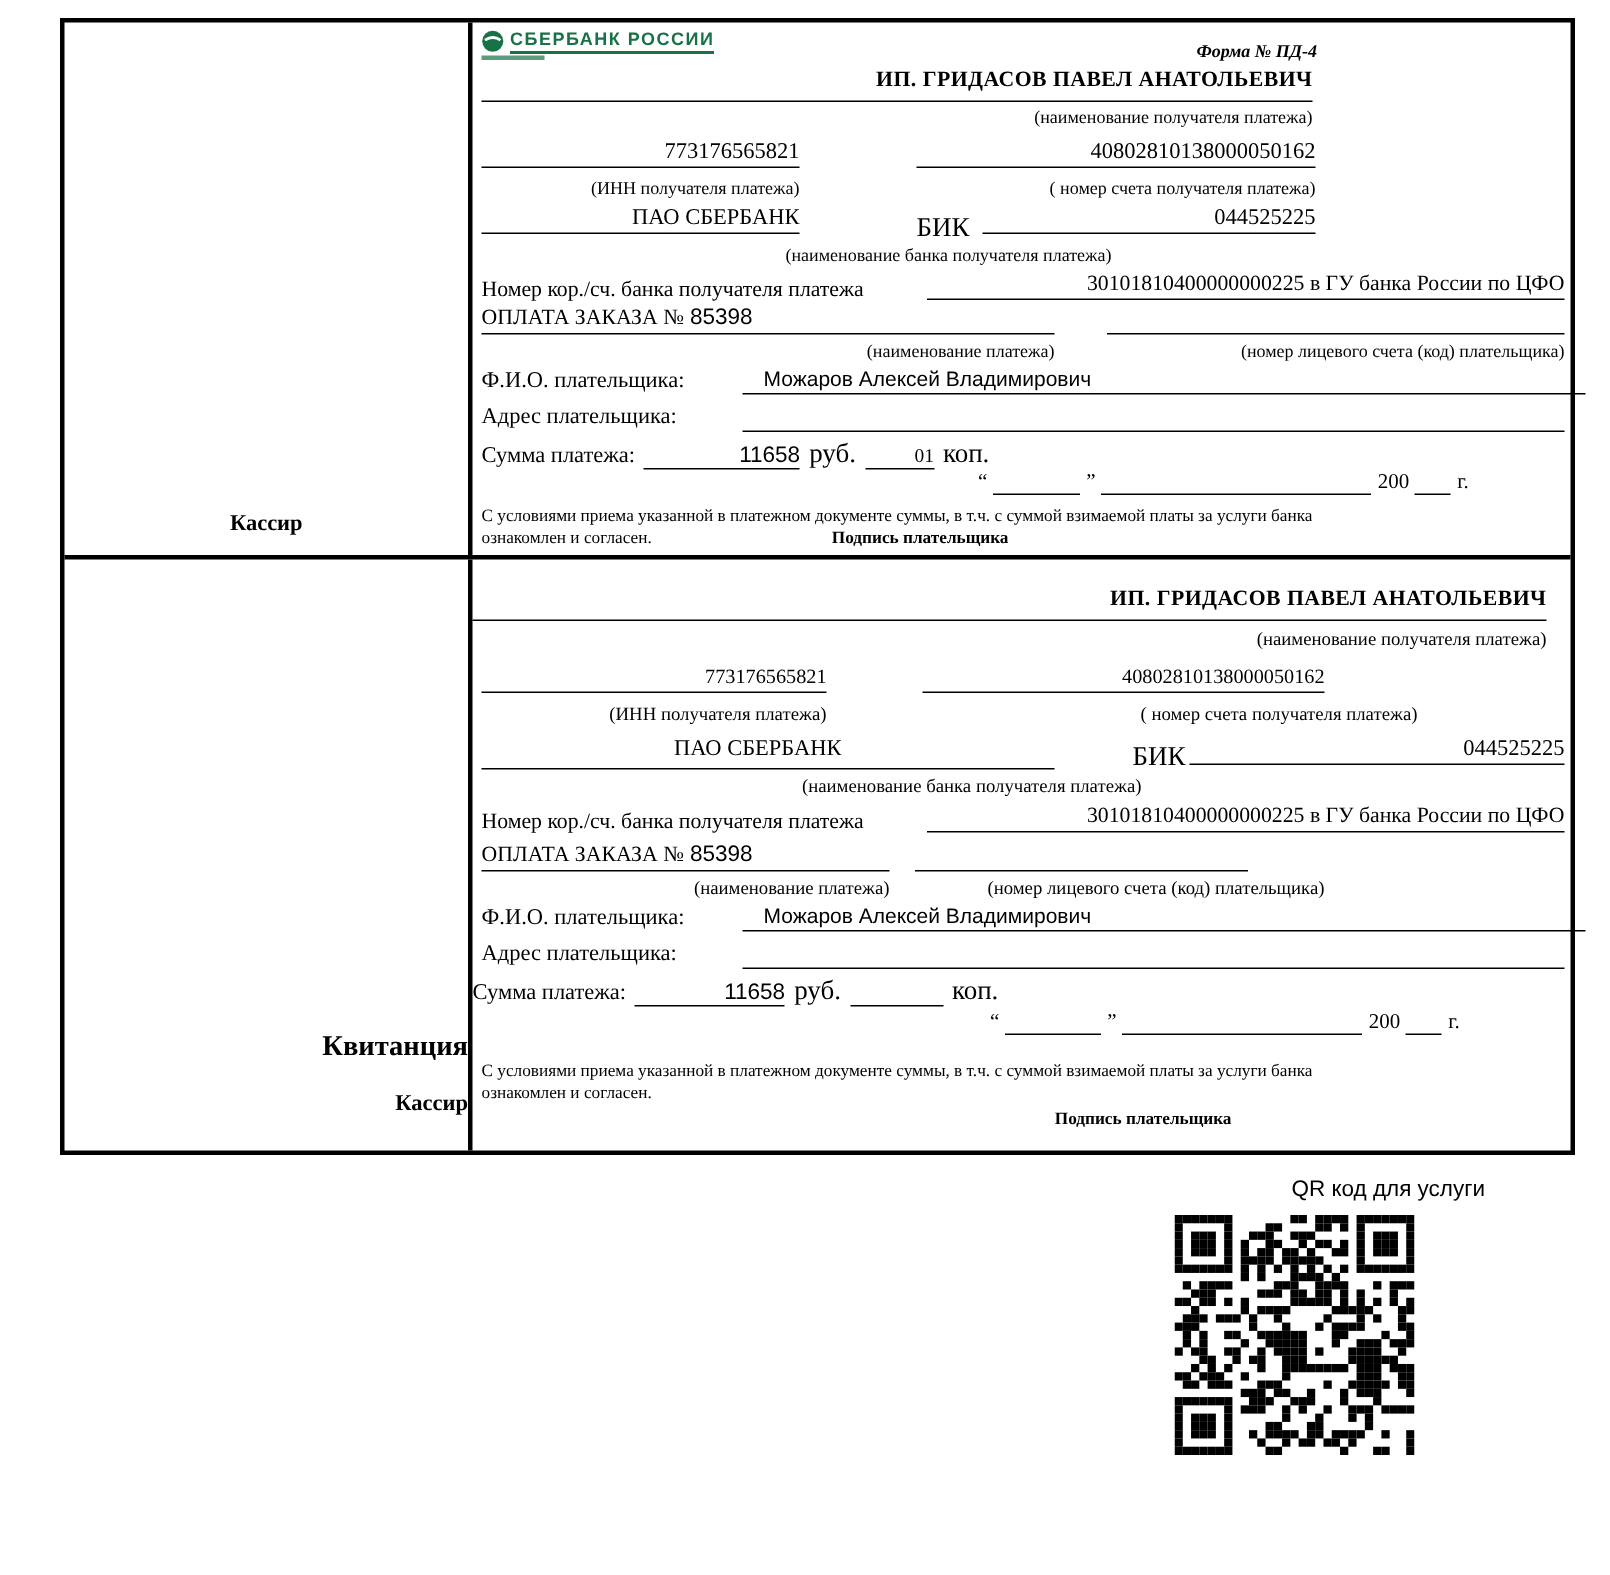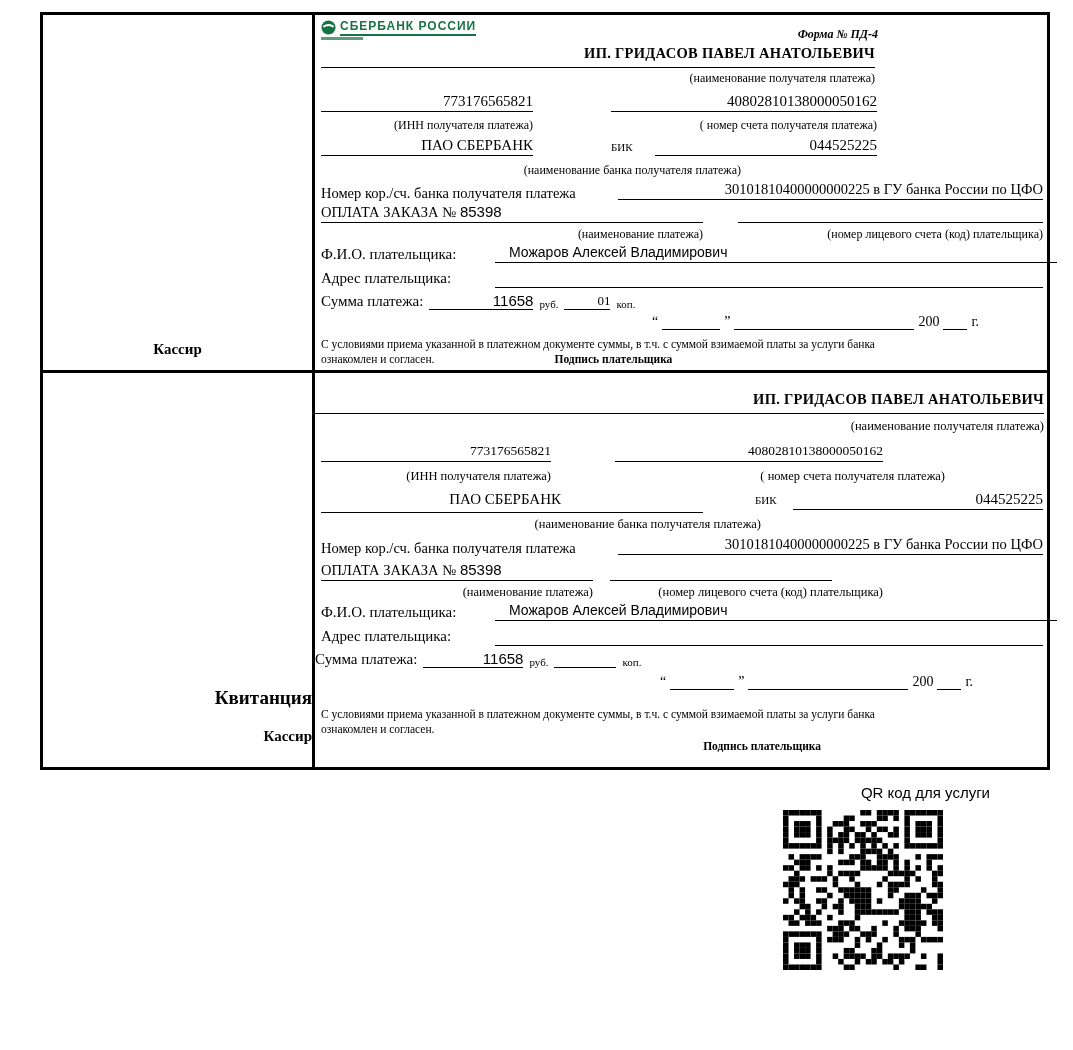--- a/index.html
+++ b/index.html
@@ -5,27 +5,27 @@
   html,body{margin:0;padding:0;background:#fff;}
   #page{position:relative;width:1073px;height:1050px;background:#fff;overflow:hidden;
         font-family:"Liberation Serif",serif;color:#000;}
   .abs{position:absolute;}
   .ul{border-bottom:1.5px solid #000;}
   .tc{text-align:right;}
   .tr{text-align:right;}
   .lab{font-size:12px;font-family:"Liberation Serif",serif;}
   .val{font-size:15px;font-family:"Liberation Serif",serif;}
   .val2{font-size:13.5px;font-family:"Liberation Serif",serif;}
-  .plain{font-size:11px;font-family:"Liberation Serif",serif;}
+  .plain{font-size:18px;font-family:"Liberation Serif",serif;}
   .sans{font-family:"Liberation Sans",sans-serif;}
   .bserif{font-weight:bold;font-family:"Liberation Serif",serif;}
   .terms{font-size:11.5px;line-height:1.3;}
   .doc{position:absolute;left:40px;top:12px;width:1004px;height:752px;border:3px solid #000;}
   .cell-left{position:absolute;left:0;top:0;width:269px;border-right:3px solid #000;}
-  .cell-right{position:absolute;left:272px;top:0;right:3px;}
+  .cell-right{position:absolute;left:272px;top:0;right:16px;}
   .row-split{position:absolute;left:0;right:0;top:355px;height:0;border-top:3px solid #000;}
   .green{color:#177245;}
   .qrbox svg{width:100%;height:100%;}
   .qrbox rect{fill:#000;}
 </style>
 </head>
 <body>
 
 <div id="page">
   <div class="doc">

